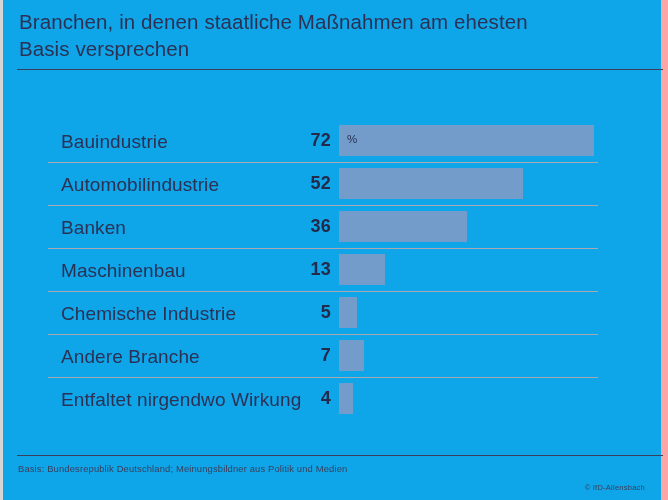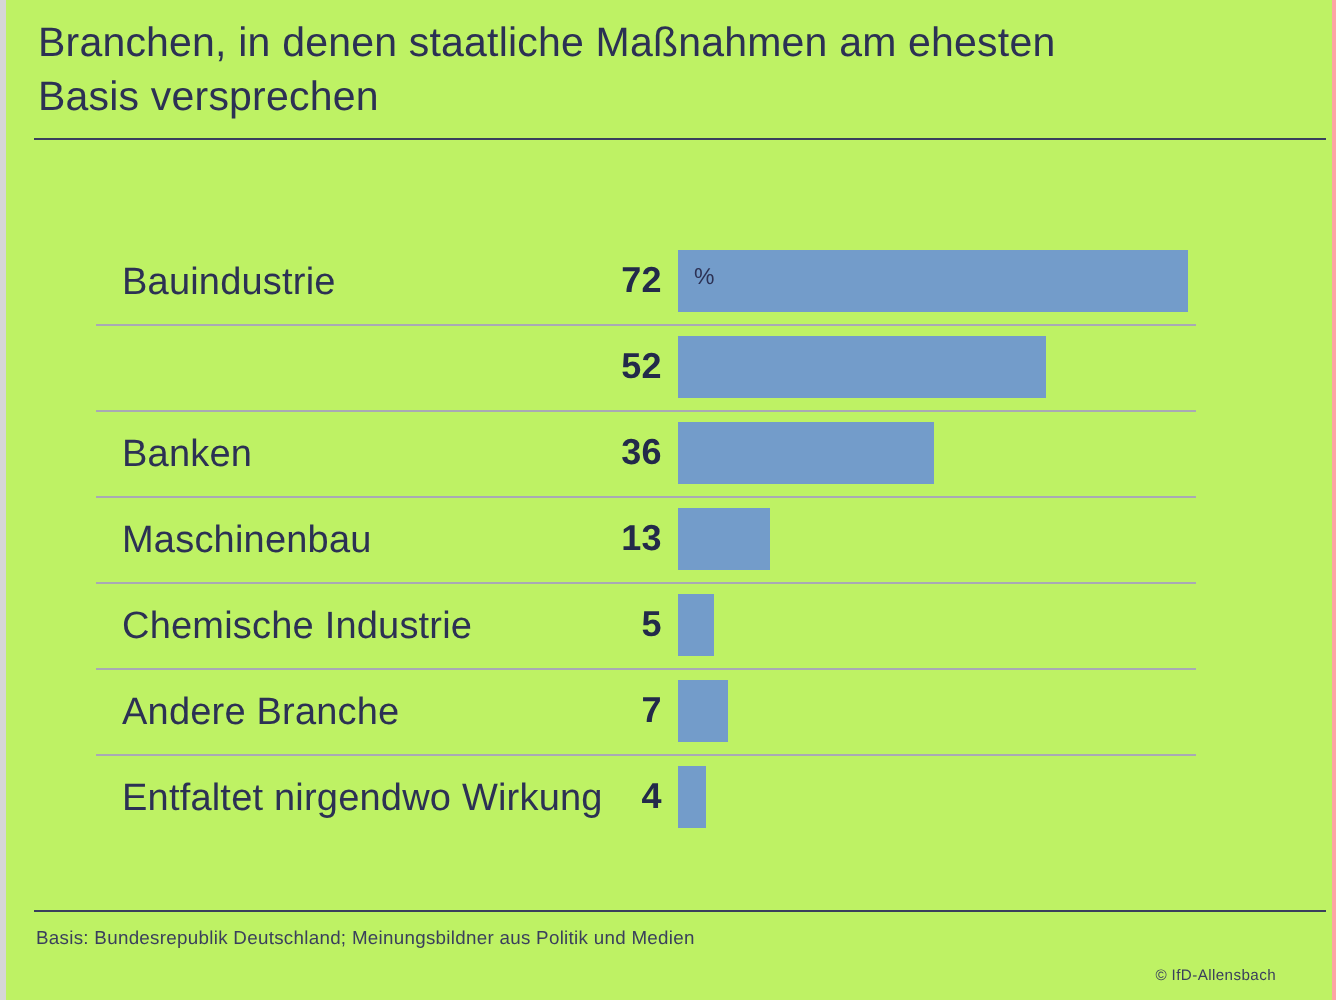--- a/index.html
+++ b/index.html
@@ -12,24 +12,24 @@
     height: 500px;
     background: #ffffff;
     font-family: "Liberation Sans", sans-serif;
     overflow: hidden;
   }
 
   #slide {
     position: relative;
     width: 668px;
     height: 500px;
-    background: #bef264;
+    background: #0ea5e9;
     box-sizing: border-box;
     border-left: 3px solid #d6d6d8;
-    border-right: 2px solid #fca5a5;
+    border-right: 7px solid #fca5a5;
   }
 
   
   .title-block {
     position: absolute;
     left: 16px;
     top: 8px;
     width: 640px;
   }
   .title-line {
@@ -120,21 +120,21 @@
     left: 15px;
     top: 463px;
     font-size: 9.4px;
     line-height: 12.6px;
     color: #3a3f5c;
     letter-spacing: 0.15px;
     white-space: nowrap;
   }
   .footer-copy {
     position: absolute;
-    right: 28px;
+    right: 16px;
     top: 483px;
     font-size: 7.6px;
     color: #3a3f5c;
     letter-spacing: 0.2px;
     white-space: nowrap;
   }
 </style>
 </head>
 <body>
 
@@ -149,20 +149,21 @@
   <div class="chart" id="chart">
       <div class="row" style="top: 0px;">
         <div class="row-label">Bauindustrie</div>
         <div class="row-value">72</div>
         <div class="row-bar" style="width: 255px; background: rgb(115, 156, 202);">
           <span class="bar-unit">%</span>
         </div>
         <div class="row-sep"></div>
       </div>
       <div class="row" style="top: 43px;">
+        <div class="row-label">Automobilindustrie</div>
         <div class="row-value">52</div>
         <div class="row-bar" style="width: 184.167px; background: rgb(115, 156, 202);"></div>
         <div class="row-sep"></div>
       </div>
       <div class="row" style="top: 86px;">
         <div class="row-label">Banken</div>
         <div class="row-value">36</div>
         <div class="row-bar" style="width: 127.5px; background: rgb(115, 156, 202);"></div>
         <div class="row-sep"></div>
       </div>

